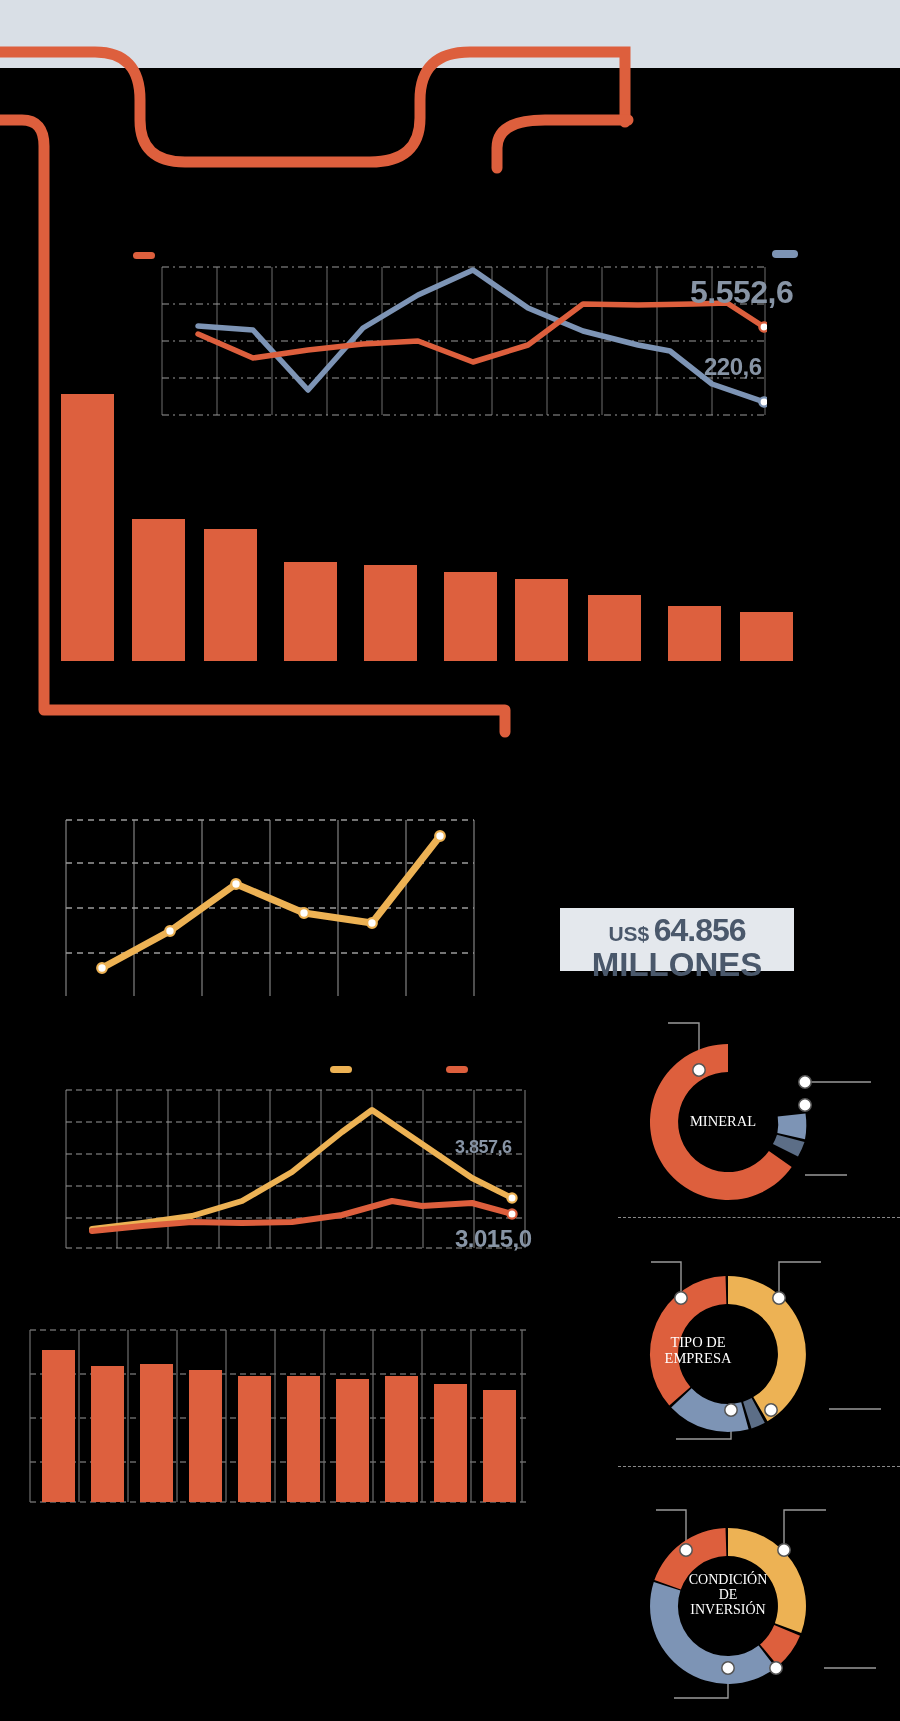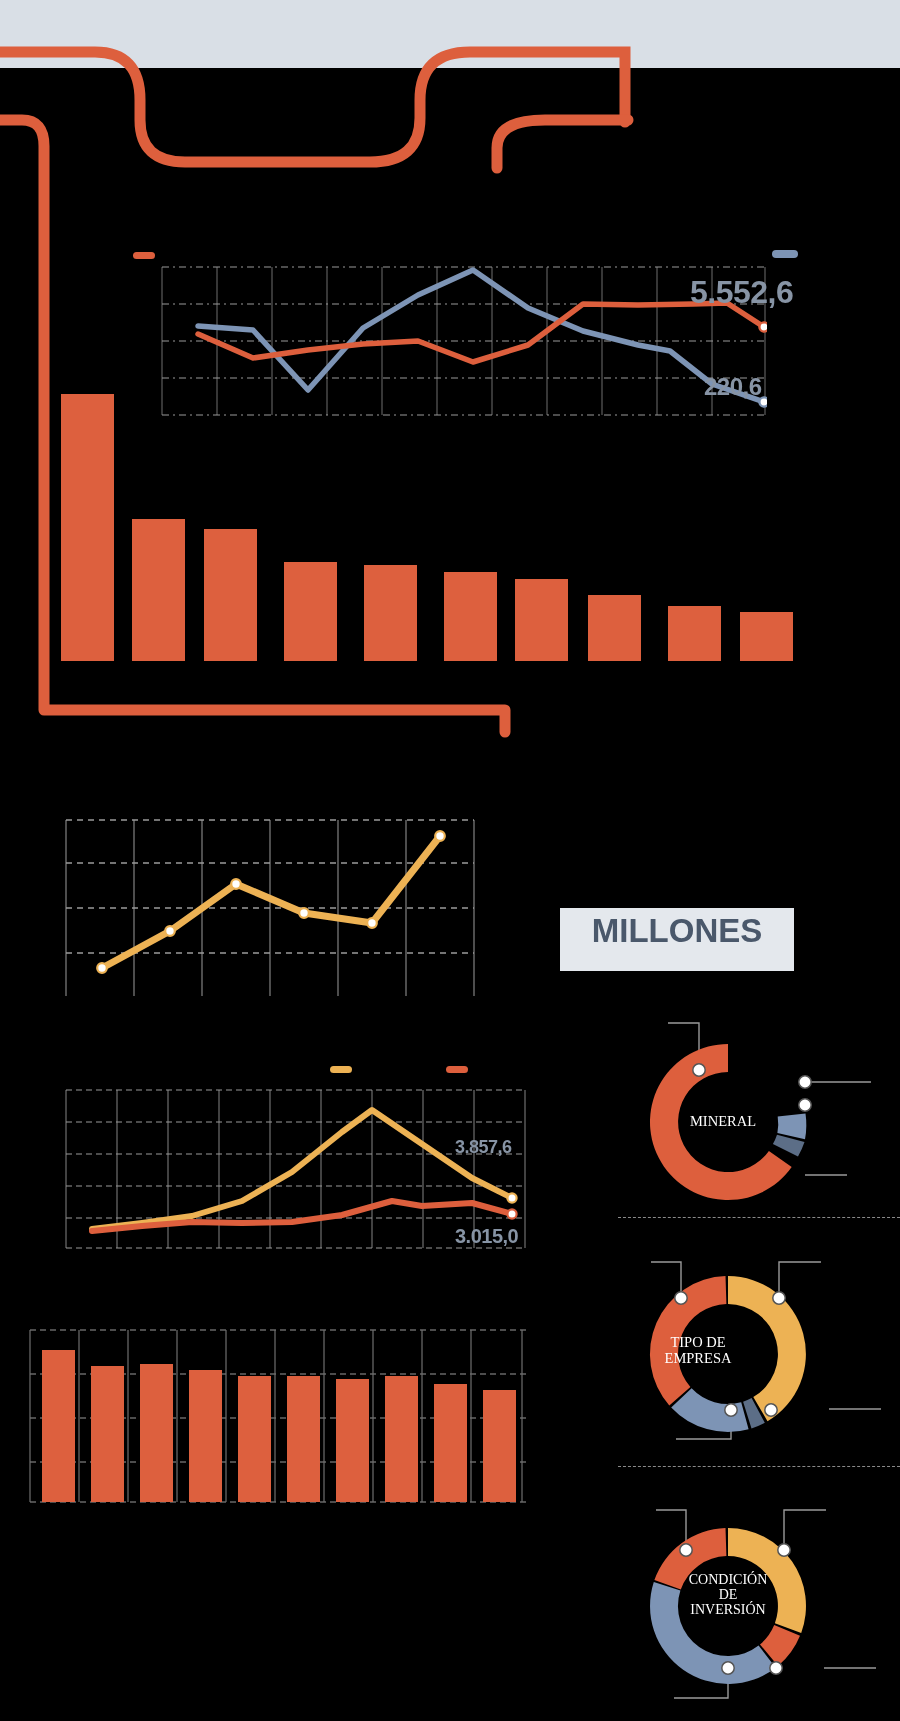--- a/index.html
+++ b/index.html
@@ -60,21 +60,21 @@
     <line x1="2" y1="150" x2="605" y2="150"></line>
   </g>
 
   <polyline fill="none" stroke="#7d94b5" stroke-width="5.5" stroke-linejoin="round" stroke-linecap="round" points="38,61 93,65 148,125 203,63 258,30 313,5 368,43 423,66 478,80 510,86 552,119 604,137"></polyline>
   <circle cx="604" cy="137" r="4.6" fill="#fff" stroke="#7d94b5" stroke-width="2.4"></circle>
 
   <polyline fill="none" stroke="#dd5f3d" stroke-width="5.5" stroke-linejoin="round" stroke-linecap="round" points="38,69 93,93 148,85 203,79 258,76 313,97 368,80 423,39 478,40 533,39 567,38 604,62"></polyline>
   <circle cx="604" cy="62" r="4.6" fill="#fff" stroke="#dd5f3d" stroke-width="2.4"></circle>
 </svg>
 <div class="abs val-label" style="left:690px;top:274px;font-size:32px;text-align:right;">5.552,6</div>
-<div class="abs val-label" style="left:704px;top:353px;font-size:24px;margin-top:20px;">220,6</div>
+<div class="abs val-label" style="left:704px;top:353px;font-size:24px;">220,6</div>
 
 <svg class="abs" style="left:52px;top:386px;" width="760" height="278">
   <g fill="#dd603e">
     <rect x="9" y="8" width="53" height="267"></rect>
     <rect x="80" y="133" width="53" height="142"></rect>
     <rect x="152" y="143" width="53" height="132"></rect>
     <rect x="232" y="176" width="53" height="99"></rect>
     <rect x="312" y="179" width="53" height="96"></rect>
     <rect x="392" y="186" width="53" height="89"></rect>
     <rect x="463" y="193" width="53" height="82"></rect>
@@ -105,20 +105,24 @@
     <circle cx="38" cy="150" r="4.8" fill="#fff" stroke="#edb254" stroke-width="2.2"></circle>
     <circle cx="106" cy="113" r="4.8" fill="#fff" stroke="#edb254" stroke-width="2.2"></circle>
     <circle cx="172" cy="66" r="4.8" fill="#fff" stroke="#edb254" stroke-width="2.2"></circle>
     <circle cx="240" cy="95" r="4.8" fill="#fff" stroke="#edb254" stroke-width="2.2"></circle>
     <circle cx="308" cy="105" r="4.8" fill="#fff" stroke="#edb254" stroke-width="2.2"></circle>
     <circle cx="376" cy="18" r="4.8" fill="#fff" stroke="#edb254" stroke-width="2.2"></circle>
   </g>
 </svg>
 
 <div class="abs big-box" style="left:560px;top:908px;width:234px;height:57px;padding-top:6px;">
+  <div>
+    <span class="cur">US$</span>
+    <span class="num">64.856</span>
+  </div>
   <div class="mil">MILLONES</div>
 </div>
 
 <svg class="abs" style="left:556px;top:990px;" width="344" height="222">
 
   <g stroke="#9a9a9a" stroke-width="1.4" fill="none">
     <path d="M112 33 L143 33 L143 78"></path>
     <path d="M249 92 L315 92"></path>
     <path d="M249 185 L291 185"></path>
   </g>
@@ -226,21 +230,21 @@
     <line x1="2" y1="98" x2="461" y2="98"></line>
     <line x1="2" y1="130" x2="461" y2="130"></line>
     <line x1="2" y1="160" x2="461" y2="160"></line>
   </g>
   <polyline fill="none" stroke="#edb254" stroke-width="6" stroke-linejoin="round" stroke-linecap="round" points="28,141 78,135 128,128 178,113 228,84 278,44 308,22 358,56 408,90 448,110"></polyline>
   <circle cx="448" cy="110" r="4.6" fill="#fff" stroke="#edb254" stroke-width="2.2"></circle>
   <polyline fill="none" stroke="#dd5f3d" stroke-width="6" stroke-linejoin="round" stroke-linecap="round" points="28,143 78,138 128,134 178,135 228,134 278,127 328,113 358,118 408,115 448,126"></polyline>
   <circle cx="448" cy="126" r="4.6" fill="#fff" stroke="#dd5f3d" stroke-width="2.2"></circle>
 </svg>
 <div class="abs val-label" style="left:455px;top:1137px;font-size:18px;">3.857,6</div>
-<div class="abs val-label" style="left:455px;top:1225px;font-size:20px;">3.015,0</div>
+<div class="abs val-label" style="left:455px;top:1225px;font-size:24px;">3.015,0</div>
 
 <svg class="abs" style="left:28px;top:1328px;" width="500" height="180">
   <g stroke="#9a9a9a" stroke-width="1.2" stroke-dasharray="6 4">
     <line x1="2" y1="2" x2="498" y2="2"></line>
     <line x1="2" y1="46" x2="498" y2="46"></line>
     <line x1="2" y1="90" x2="498" y2="90"></line>
     <line x1="2" y1="134" x2="498" y2="134"></line>
     <line x1="2" y1="174" x2="498" y2="174"></line>
   </g>
   <g stroke="#6f6f6f" stroke-width="1.2">

